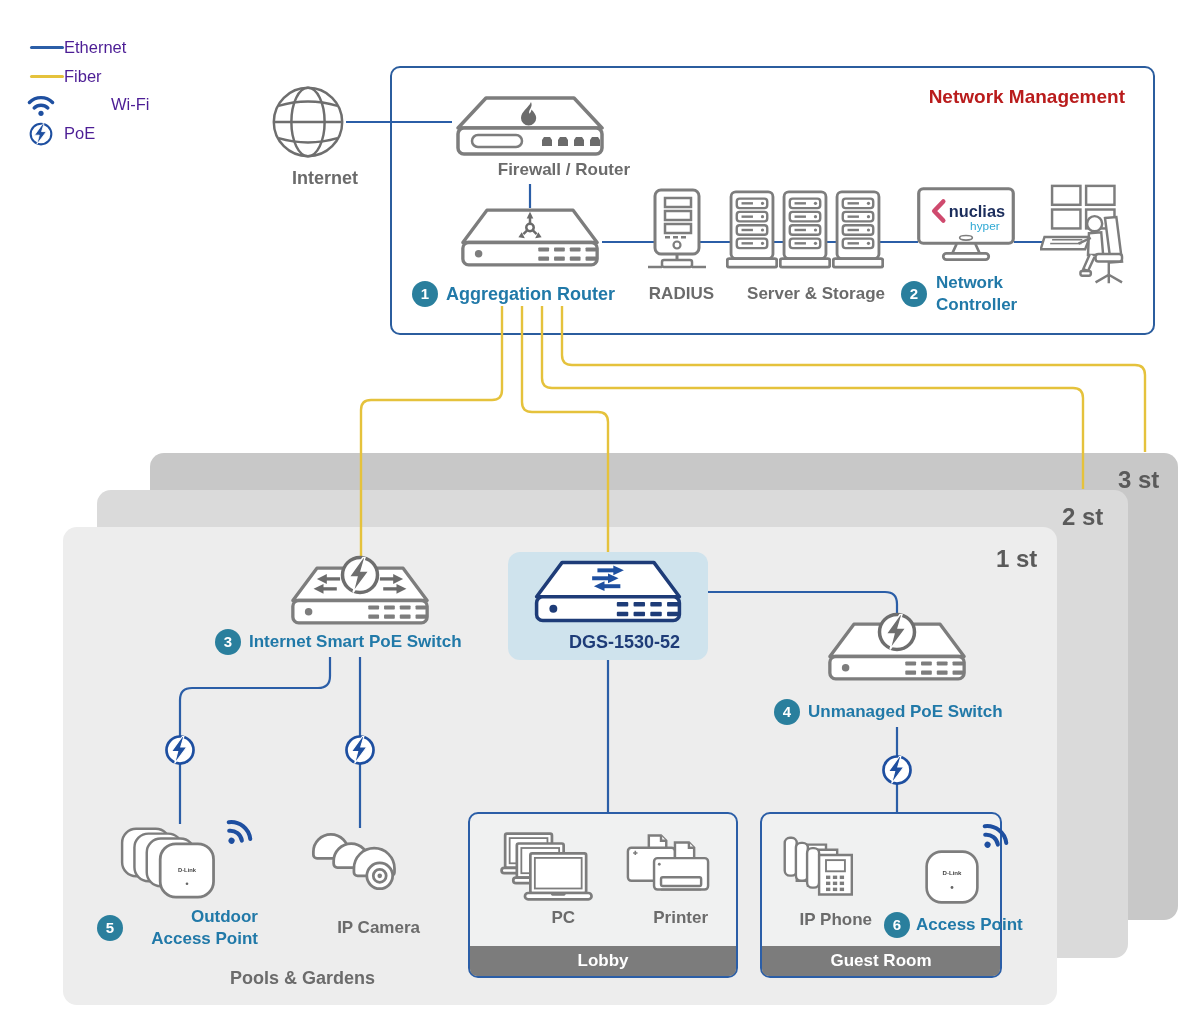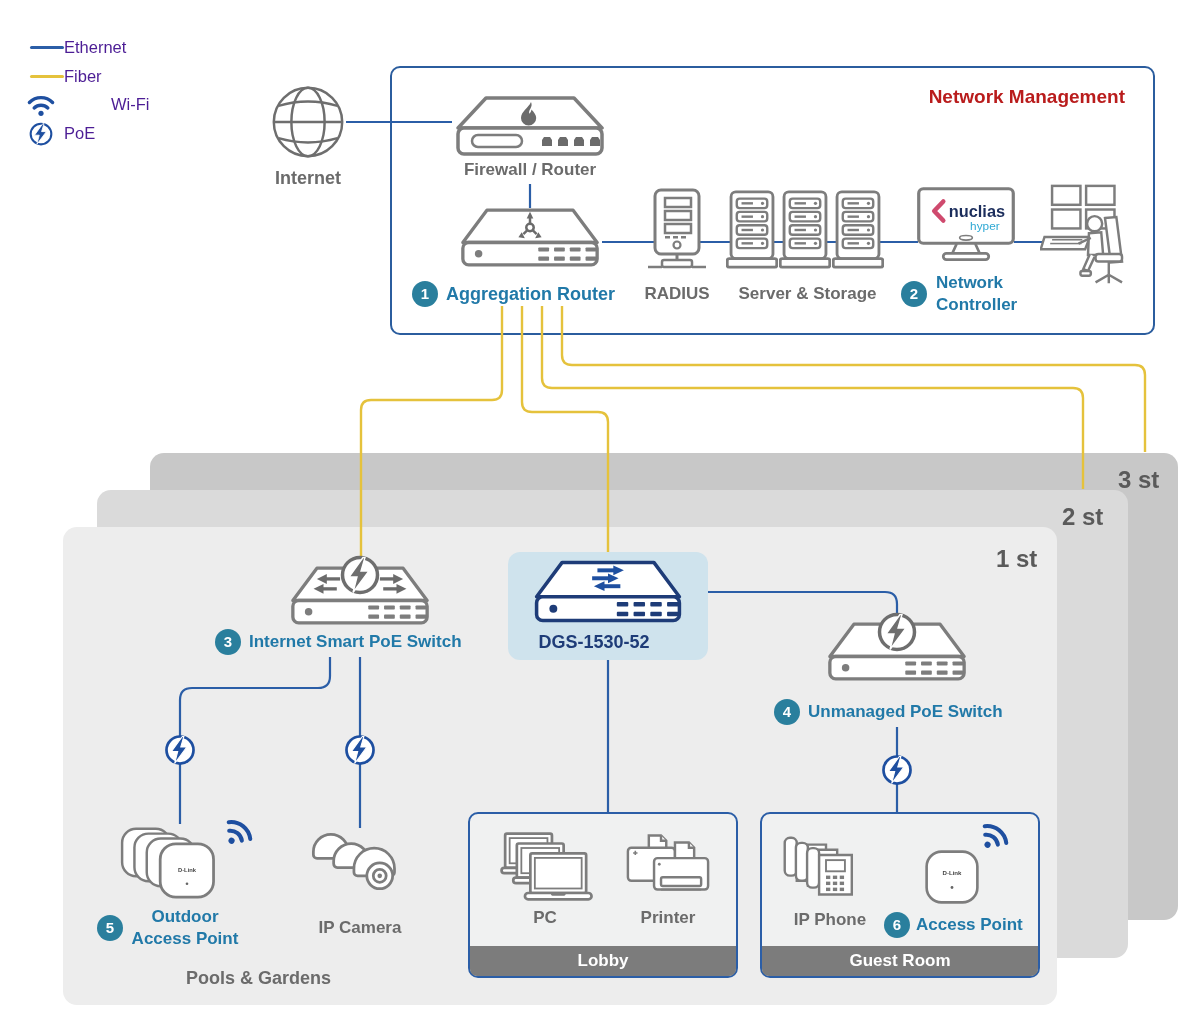--- a/index.html
+++ b/index.html
@@ -2,21 +2,21 @@
 <html><head>
 <meta charset="utf-8">
 <style>
   * { margin:0; padding:0; box-sizing:border-box; }
   body { font-family:"Liberation Sans", sans-serif; background:#fff; }
   #stage { position:relative; width:1200px; height:1034px; background:#fff; overflow:hidden; }
   .abs { position:absolute; }
   .lbl-gray  { color:#6b6b6b; font-weight:bold; font-size:17px; }
   .lbl-blue  { color:#2179a8; font-weight:bold; font-size:17px; }
   .lbl-navy  { color:#1e3c78; font-weight:bold; font-size:18px; }
-  .center { text-align:center; }
+  .center { text-align:right; }
   .badge { width:26px; height:26px; border-radius:50%; background:#2a7f9d; color:#fff;
            font-size:15px; font-weight:bold; text-align:center; line-height:26px; }
   .floor { position:absolute; border-radius:14px; }
   .floor-label { color:#5a5a5a; font-weight:bold; font-size:24px; }
   .nm-box { position:absolute; left:390px; top:66px; width:765px; height:269px;
             background:#fff; border:2px solid #2b5d9e; border-radius:10px; z-index:2; }
   .nm-title { color:#b91c1c; font-weight:bold; font-size:19px; }
   .room { position:absolute; width:270px; height:166px; background:#f0f1f1;
           border:2px solid #2b5ea7; border-radius:10px; z-index:2; }
   .room-footer { position:absolute; left:0; right:0; bottom:0; height:30px; background:#7c7c7c;
@@ -97,21 +97,21 @@
   <div class="abs floor-label z2" style="left:996px;top:545px;">1 st</div>
 
   <div class="nm-box"></div>
   <div class="abs nm-title z5" style="left:905px;top:86px;width:220px;text-align:right;">Network Management</div>
 
   <div class="abs z2" style="left:508px;top:552px;width:200px;height:108px;background:#cfe3ed;border-radius:12px;"></div>
 
   <div class="room" style="left:468px;top:812px;">
     <div class="room-footer">Lobby</div>
   </div>
-  <div class="room" style="left:760px;top:812px;width:280px;">
+  <div class="room" style="left:760px;top:812px;width:242px;">
     <div class="room-footer">Guest Room</div>
   </div>
 
   <svg class="abs z3" width="1200" height="1034" viewBox="0 0 1200 1034" style="left:0;top:0;pointer-events:none;">
     <g stroke="#2b5ea7" stroke-width="2.2" fill="none">
       <path d="M346,122 H452"></path>
       <path d="M530,184 V208"></path>
       <path d="M602,242 H918"></path>
       <path d="M1014,242 H1060"></path>
       <path d="M330,657 V676 Q330,688 318,688 H192 Q180,688 180,700 V824"></path>
@@ -398,15 +398,15 @@
     <use href="#sym-ap"></use>
     <text x="32" y="30" font-size="7" font-weight="bold" fill="#444" text-anchor="middle" font-family="Liberation Sans, sans-serif">D-Link</text>
     <circle cx="32" cy="44" r="1.6" fill="#666"></circle>
   </svg>
   <svg class="abs z4 navy" style="left:976px;top:822px;transform:rotate(38deg);" width="36" height="29" viewBox="0 0 44 36">
       <use href="#sym-wifi"></use>
     </svg>
   <div class="abs z5 badge" style="left:884px;top:912px;">6</div>
   <div class="abs z5 lbl-blue" style="left:916px;top:915px;">Access Point</div>
 
-  <div class="abs z4 lbl-gray center" style="left:156px;top:968px;width:205px;font-size:18px;">Pools &amp; Gardens</div>
+  <div class="abs z4 lbl-gray center" style="left:170px;top:968px;width:205px;font-size:18px;">Pools &amp; Gardens</div>
 
 </div>
 
 </body></html>

